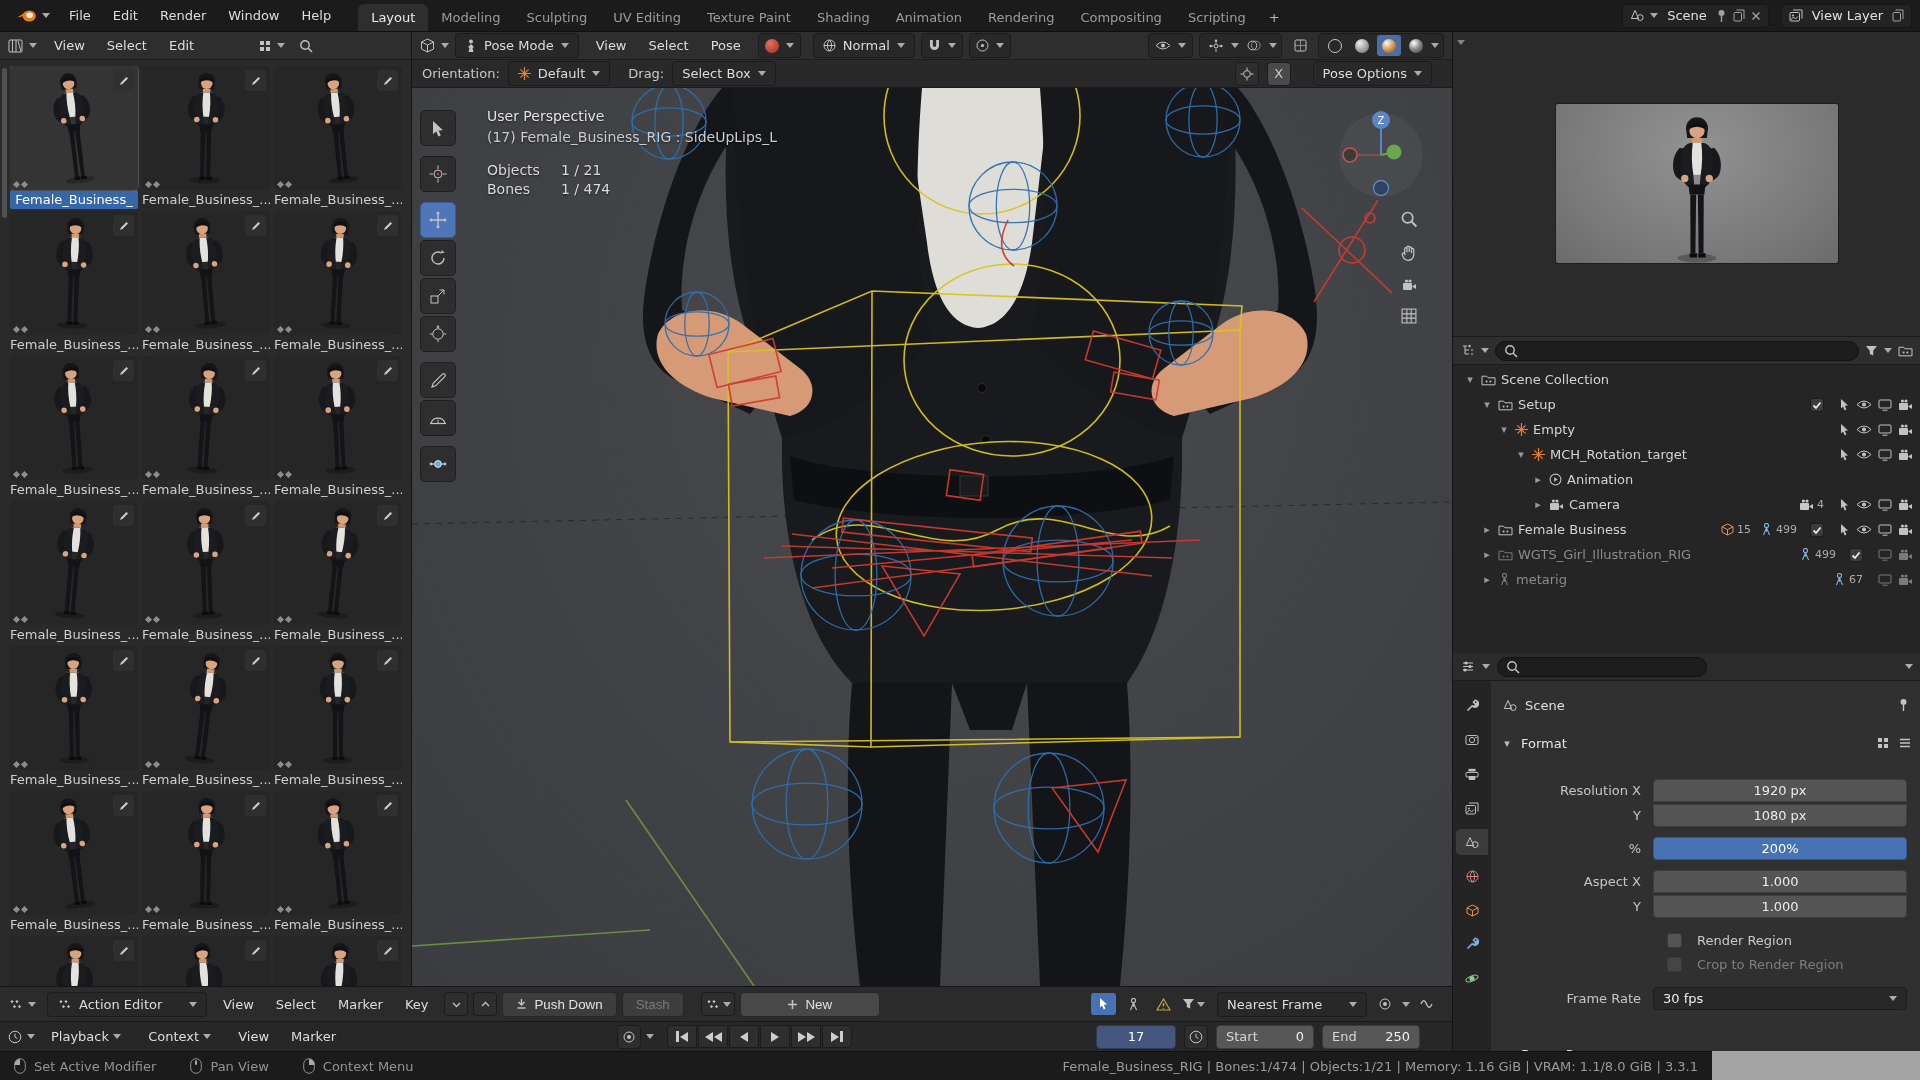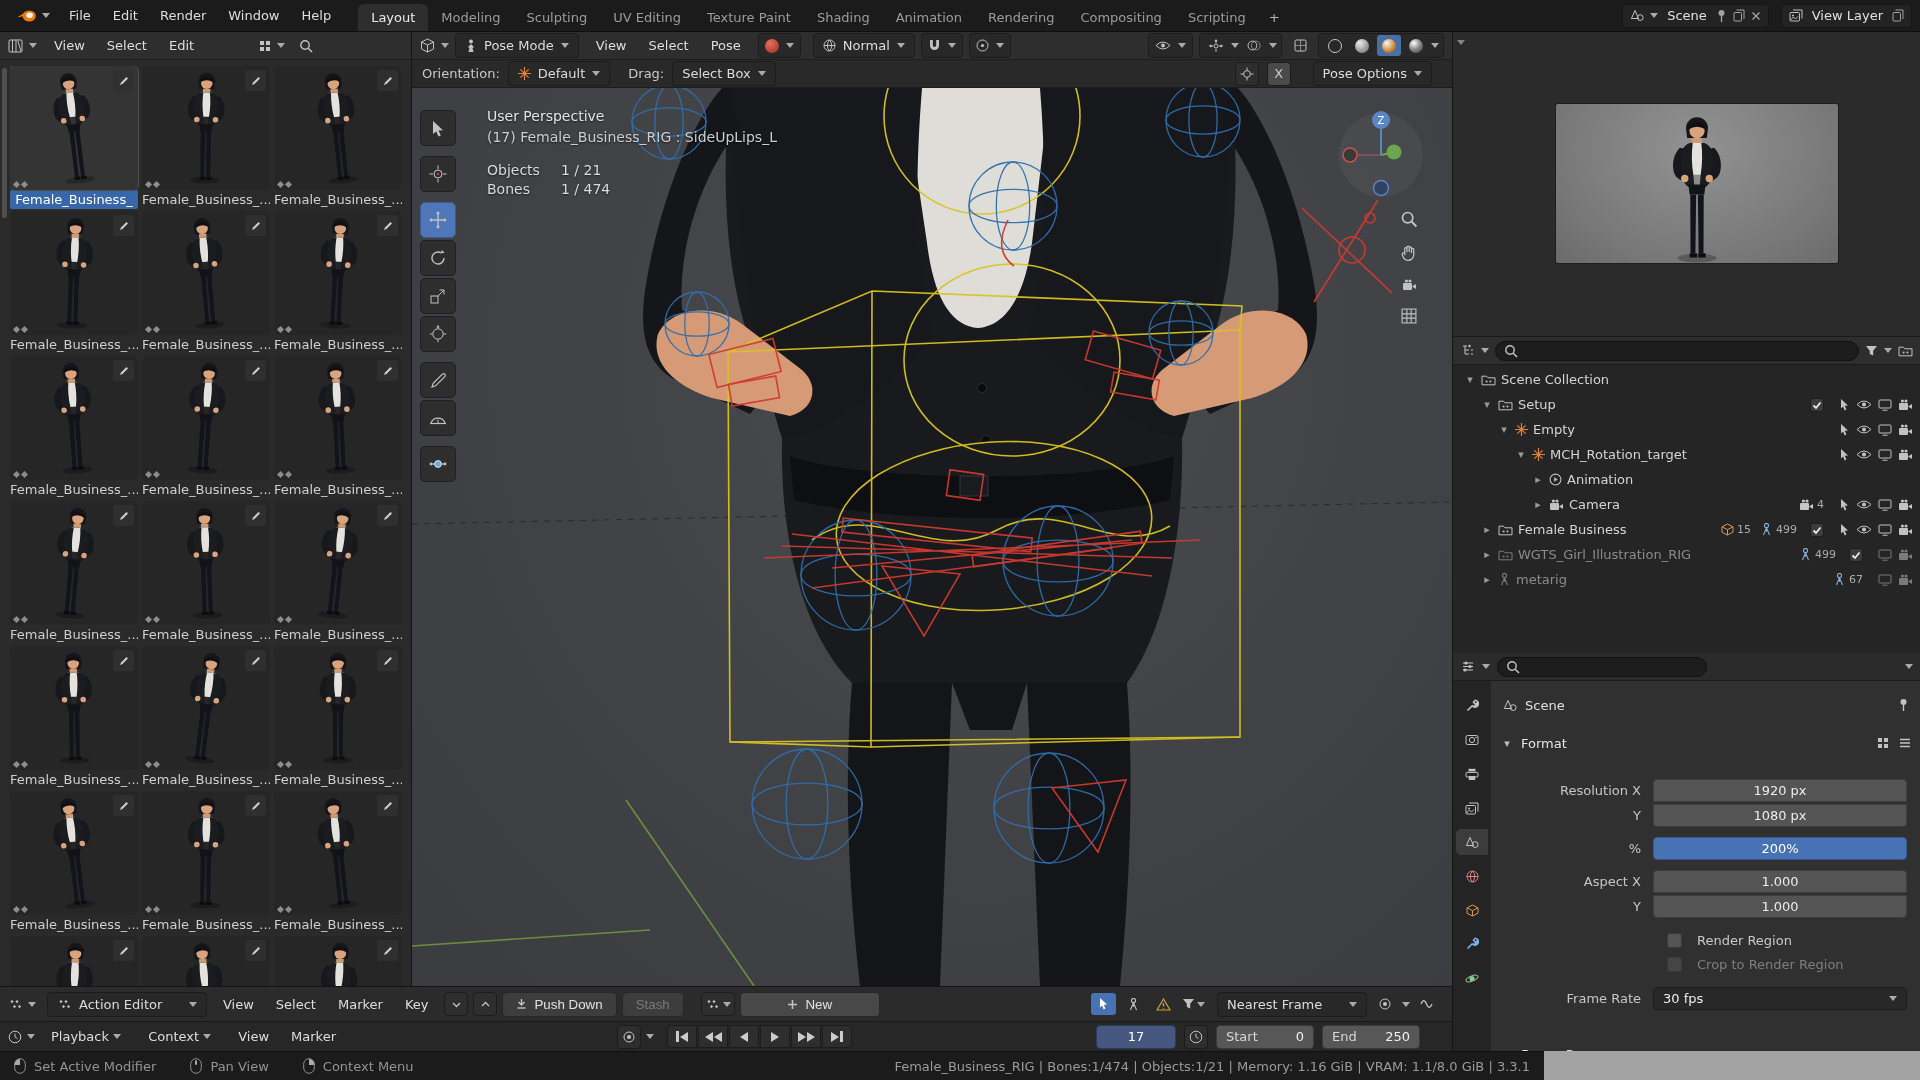--- a/index.html
+++ b/index.html
@@ -125,21 +125,21 @@
 .pfield.bottom{border-radius:0 0 4px 4px}
 .pfield.slider{background:#4772b3;border-color:#35578c;color:#fff}
 .pfield.dd-field{background:#282828;border-color:#1c1c1c;justify-content:flex-start;padding:0 9px}
 .pfield.dd-field .chev{margin-left:auto}
 .pcheck{display:flex;align-items:center;gap:15px;height:24px;margin-left:176px;color:#c9c9c9}
 .pcheck.dim{color:#7e7e7e}
 .pcheck:first-of-type{margin-top:10px}
 .cbox{width:15px;height:15px;background:#545454;border:1px solid #3a3a3a;border-radius:3px;display:inline-flex;align-items:center;justify-content:center}
 .pcheck.dim .cbox{background:#454545}
 
-.status{position:absolute;left:0;top:1051px;width:1544px;height:29px;background:#1b1b1b;border-top:1px solid #0f0f0f;display:flex;align-items:center;gap:34px;padding:0 14px;color:#939393}
+.status{position:absolute;left:0;top:1051px;width:1712px;height:29px;background:#1b1b1b;border-top:1px solid #0f0f0f;display:flex;align-items:center;gap:34px;padding:0 14px;color:#939393}
 .hint{display:flex;align-items:center;gap:8px}
 .s-info{margin-left:auto;color:#9a9a9a;white-space:nowrap}
 </style>
 </head>
 <body>
 
 <svg width="0" height="0" style="position:absolute">
   <defs>
     <g id="char-sym">
       <ellipse cx="30" cy="116" rx="16" ry="3.5" fill="rgba(0,0,0,0.25)"></ellipse>

